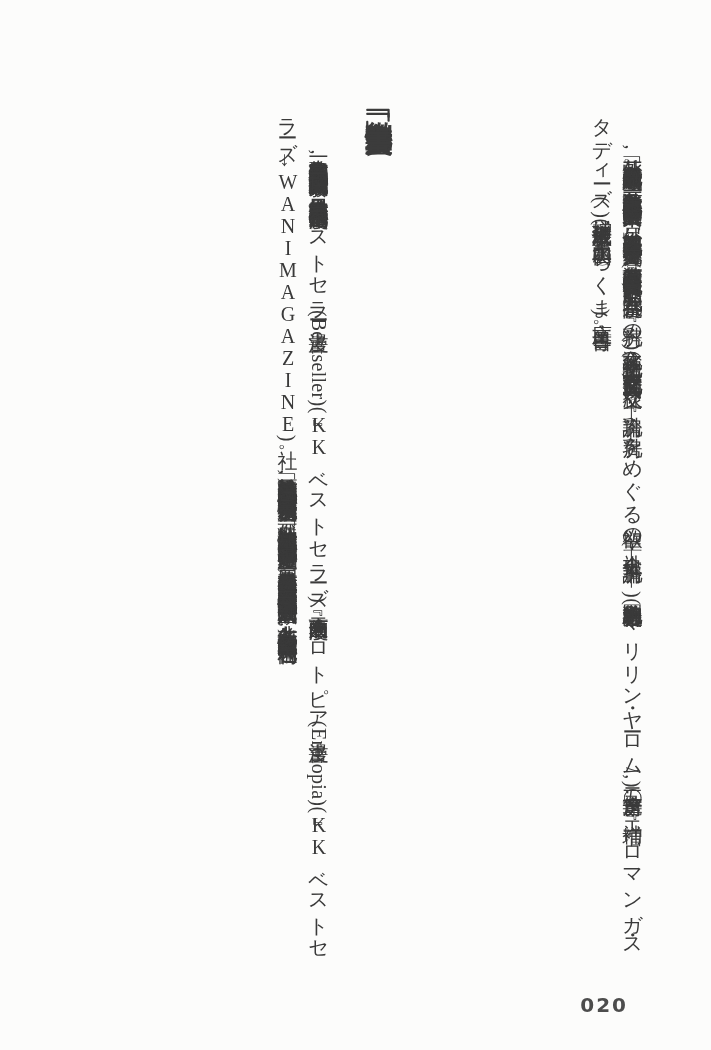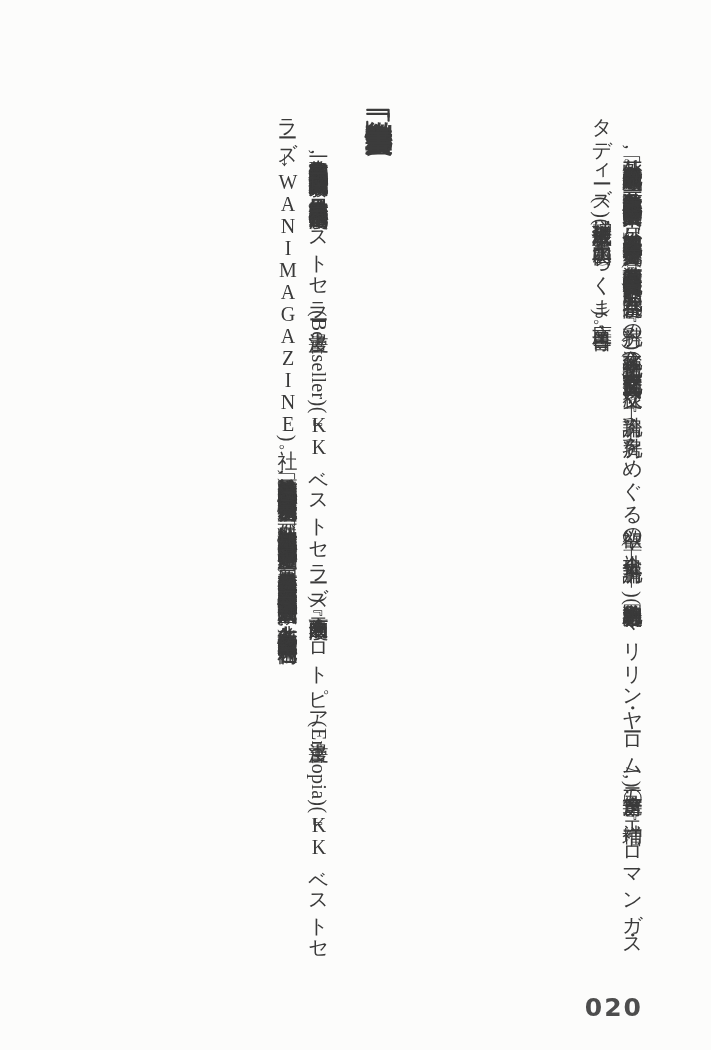--- a/index.html
+++ b/index.html
@@ -53,24 +53,24 @@
     right: 377px;
     line-height: 31px;
   }
   .upright {
     text-orientation: upright;
     letter-spacing: 0;
   }
   #page-number {
     position: absolute;
     top: 993px;
-    right: 68px;
+    right: 83px;
     font-family: "DejaVu Sans", "Liberation Sans", sans-serif;
     font-weight: 700;
-    font-size: 25px;
+    font-size: 20px;
     letter-spacing: 2px;
     color: #4d4d4d;
   }
 </style>
 </head>
 <body>
 
 <div class="page">
 
   <div id="intro-paragraph" class="vtext para">此外,「乳房論」在漫畫界是一門非常活絡的領域。若各位讀者能與自己心中的「乳房論」一邊比較一邊讀下去,將是筆者最大的榮幸。另外,在「乳房」的視覺表現方面,筆者亦做過不少先行研究。若讀者有興趣的話,可以參考『乳房美術館』(銀四郎/一九九九,京都書院)、『乳房の文化論(乳房文化論)』(乳房文化研究会/二〇一四,淡交社)、『乳房論―乳房をめぐる欲望の社会史(乳房論――圍繞乳房的慾望社會史)』(マリリン・ヤーロム/二〇〇五,筑摩書房)、『増補エロマンガ・スタディーズ(增補 成人漫畫研析)』(永山薫/二〇一四,ちくま文庫)等書目。</div>

